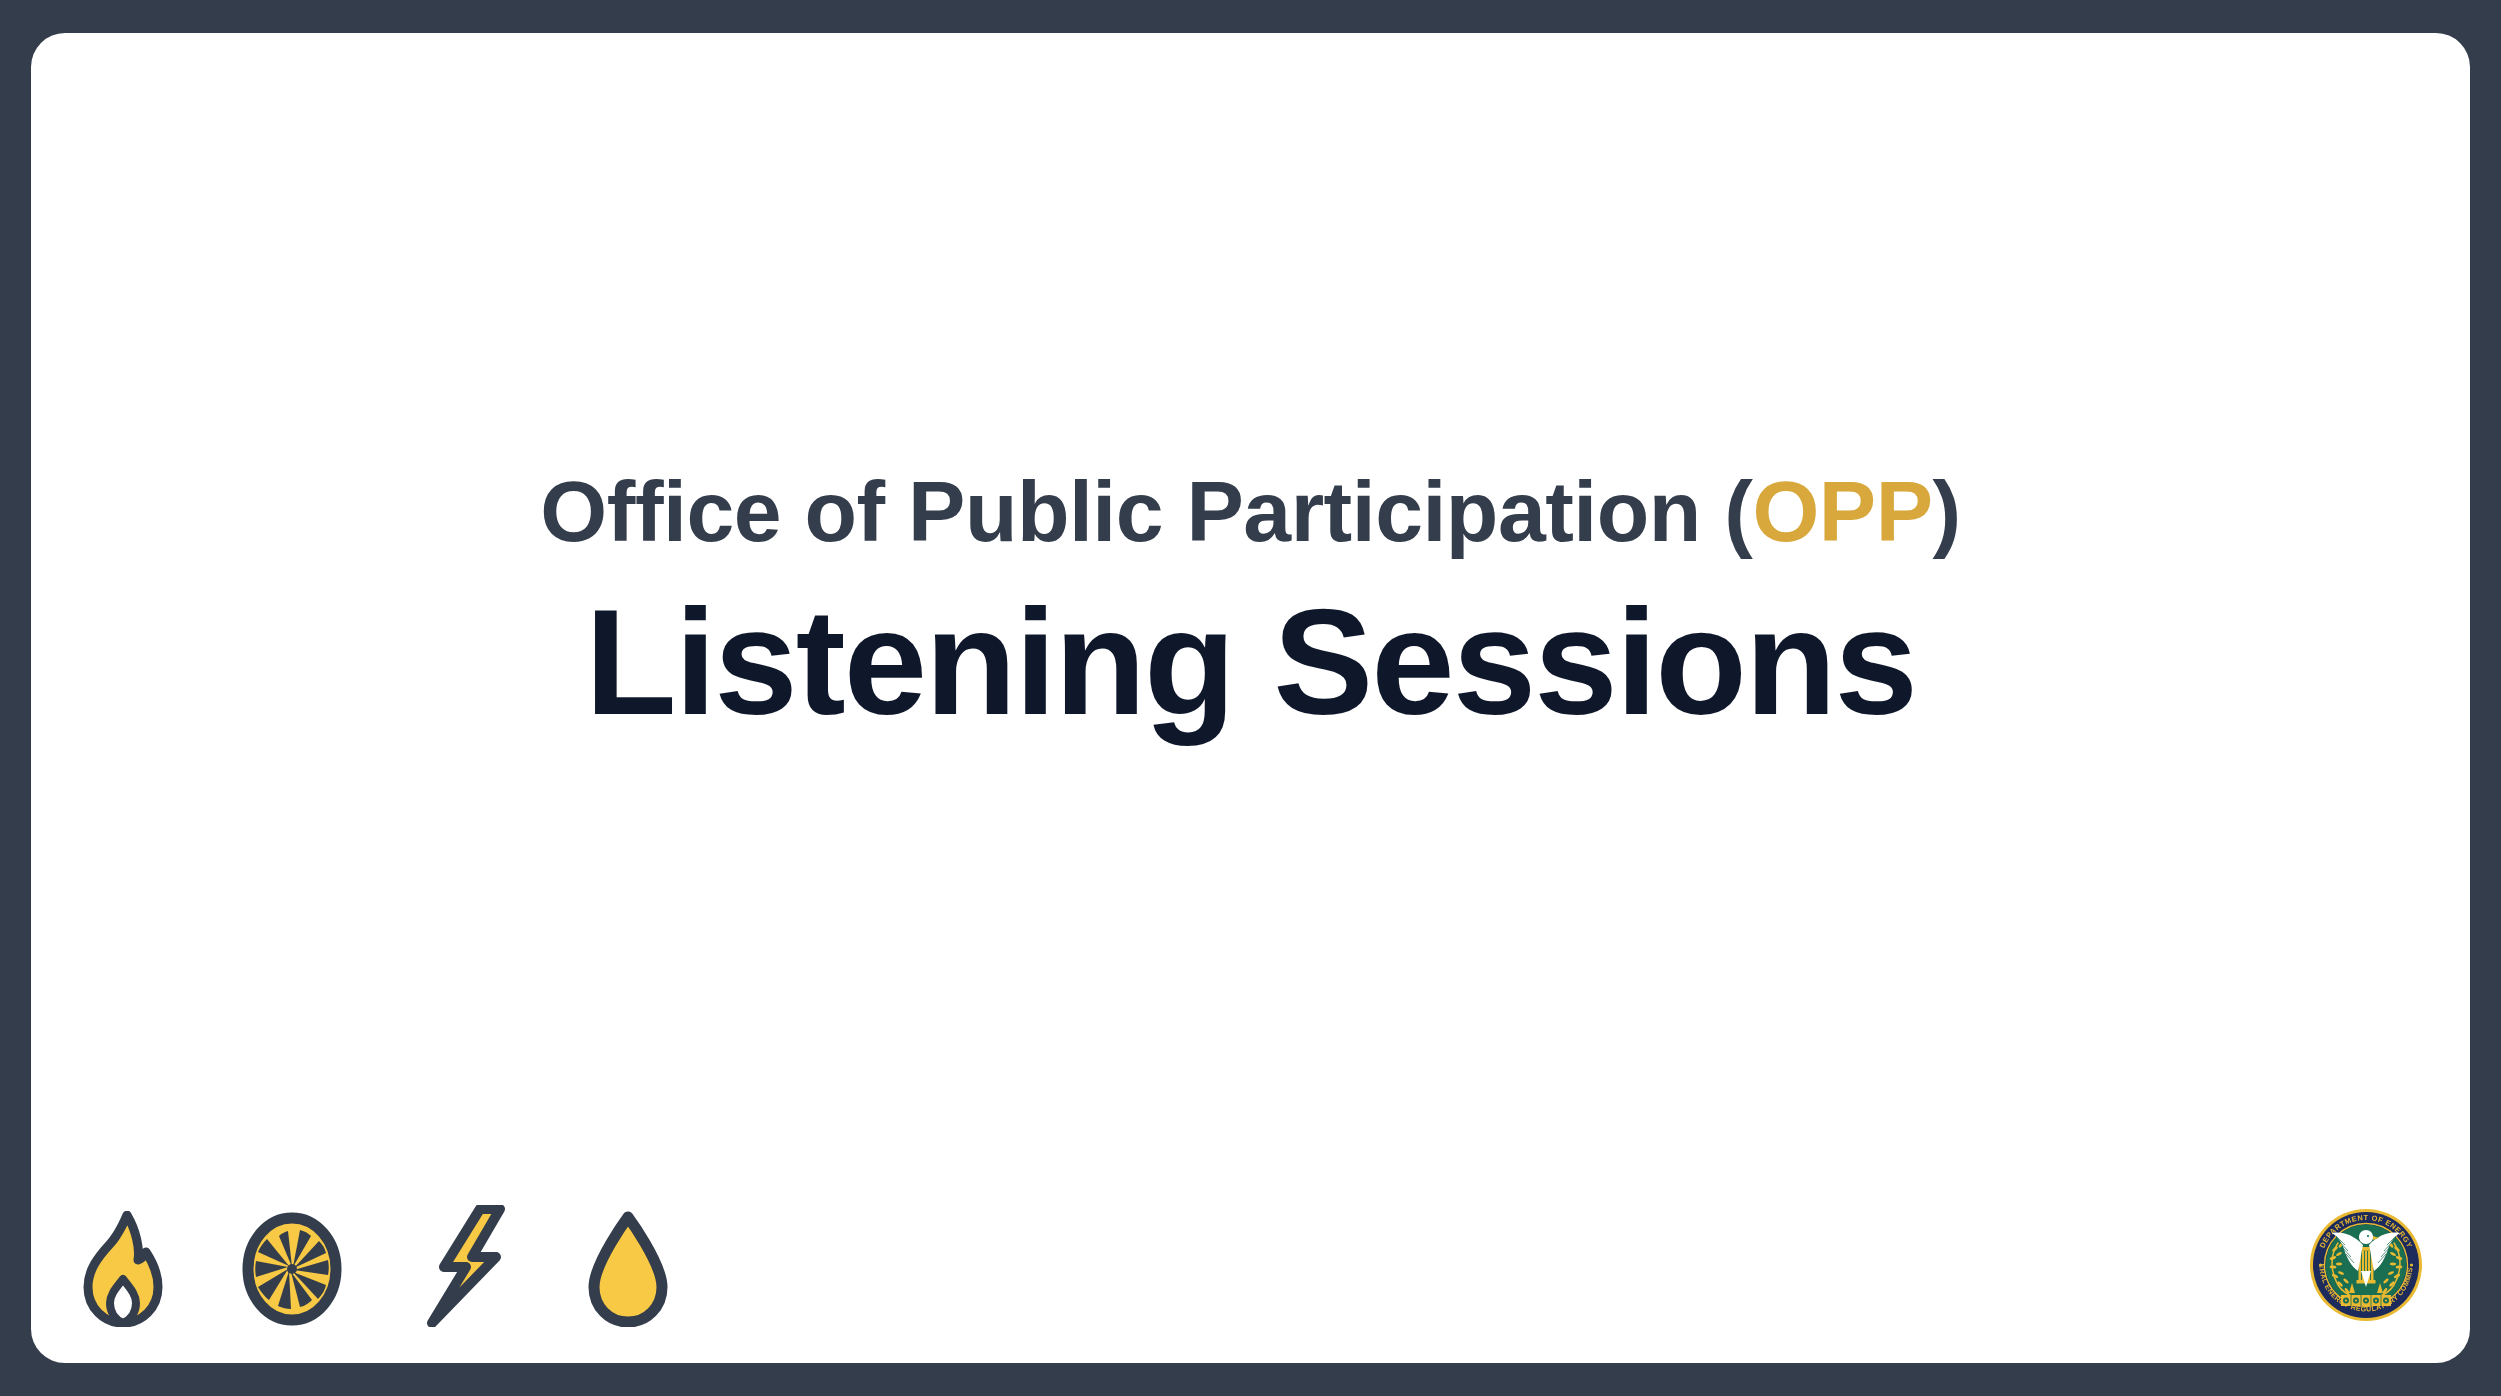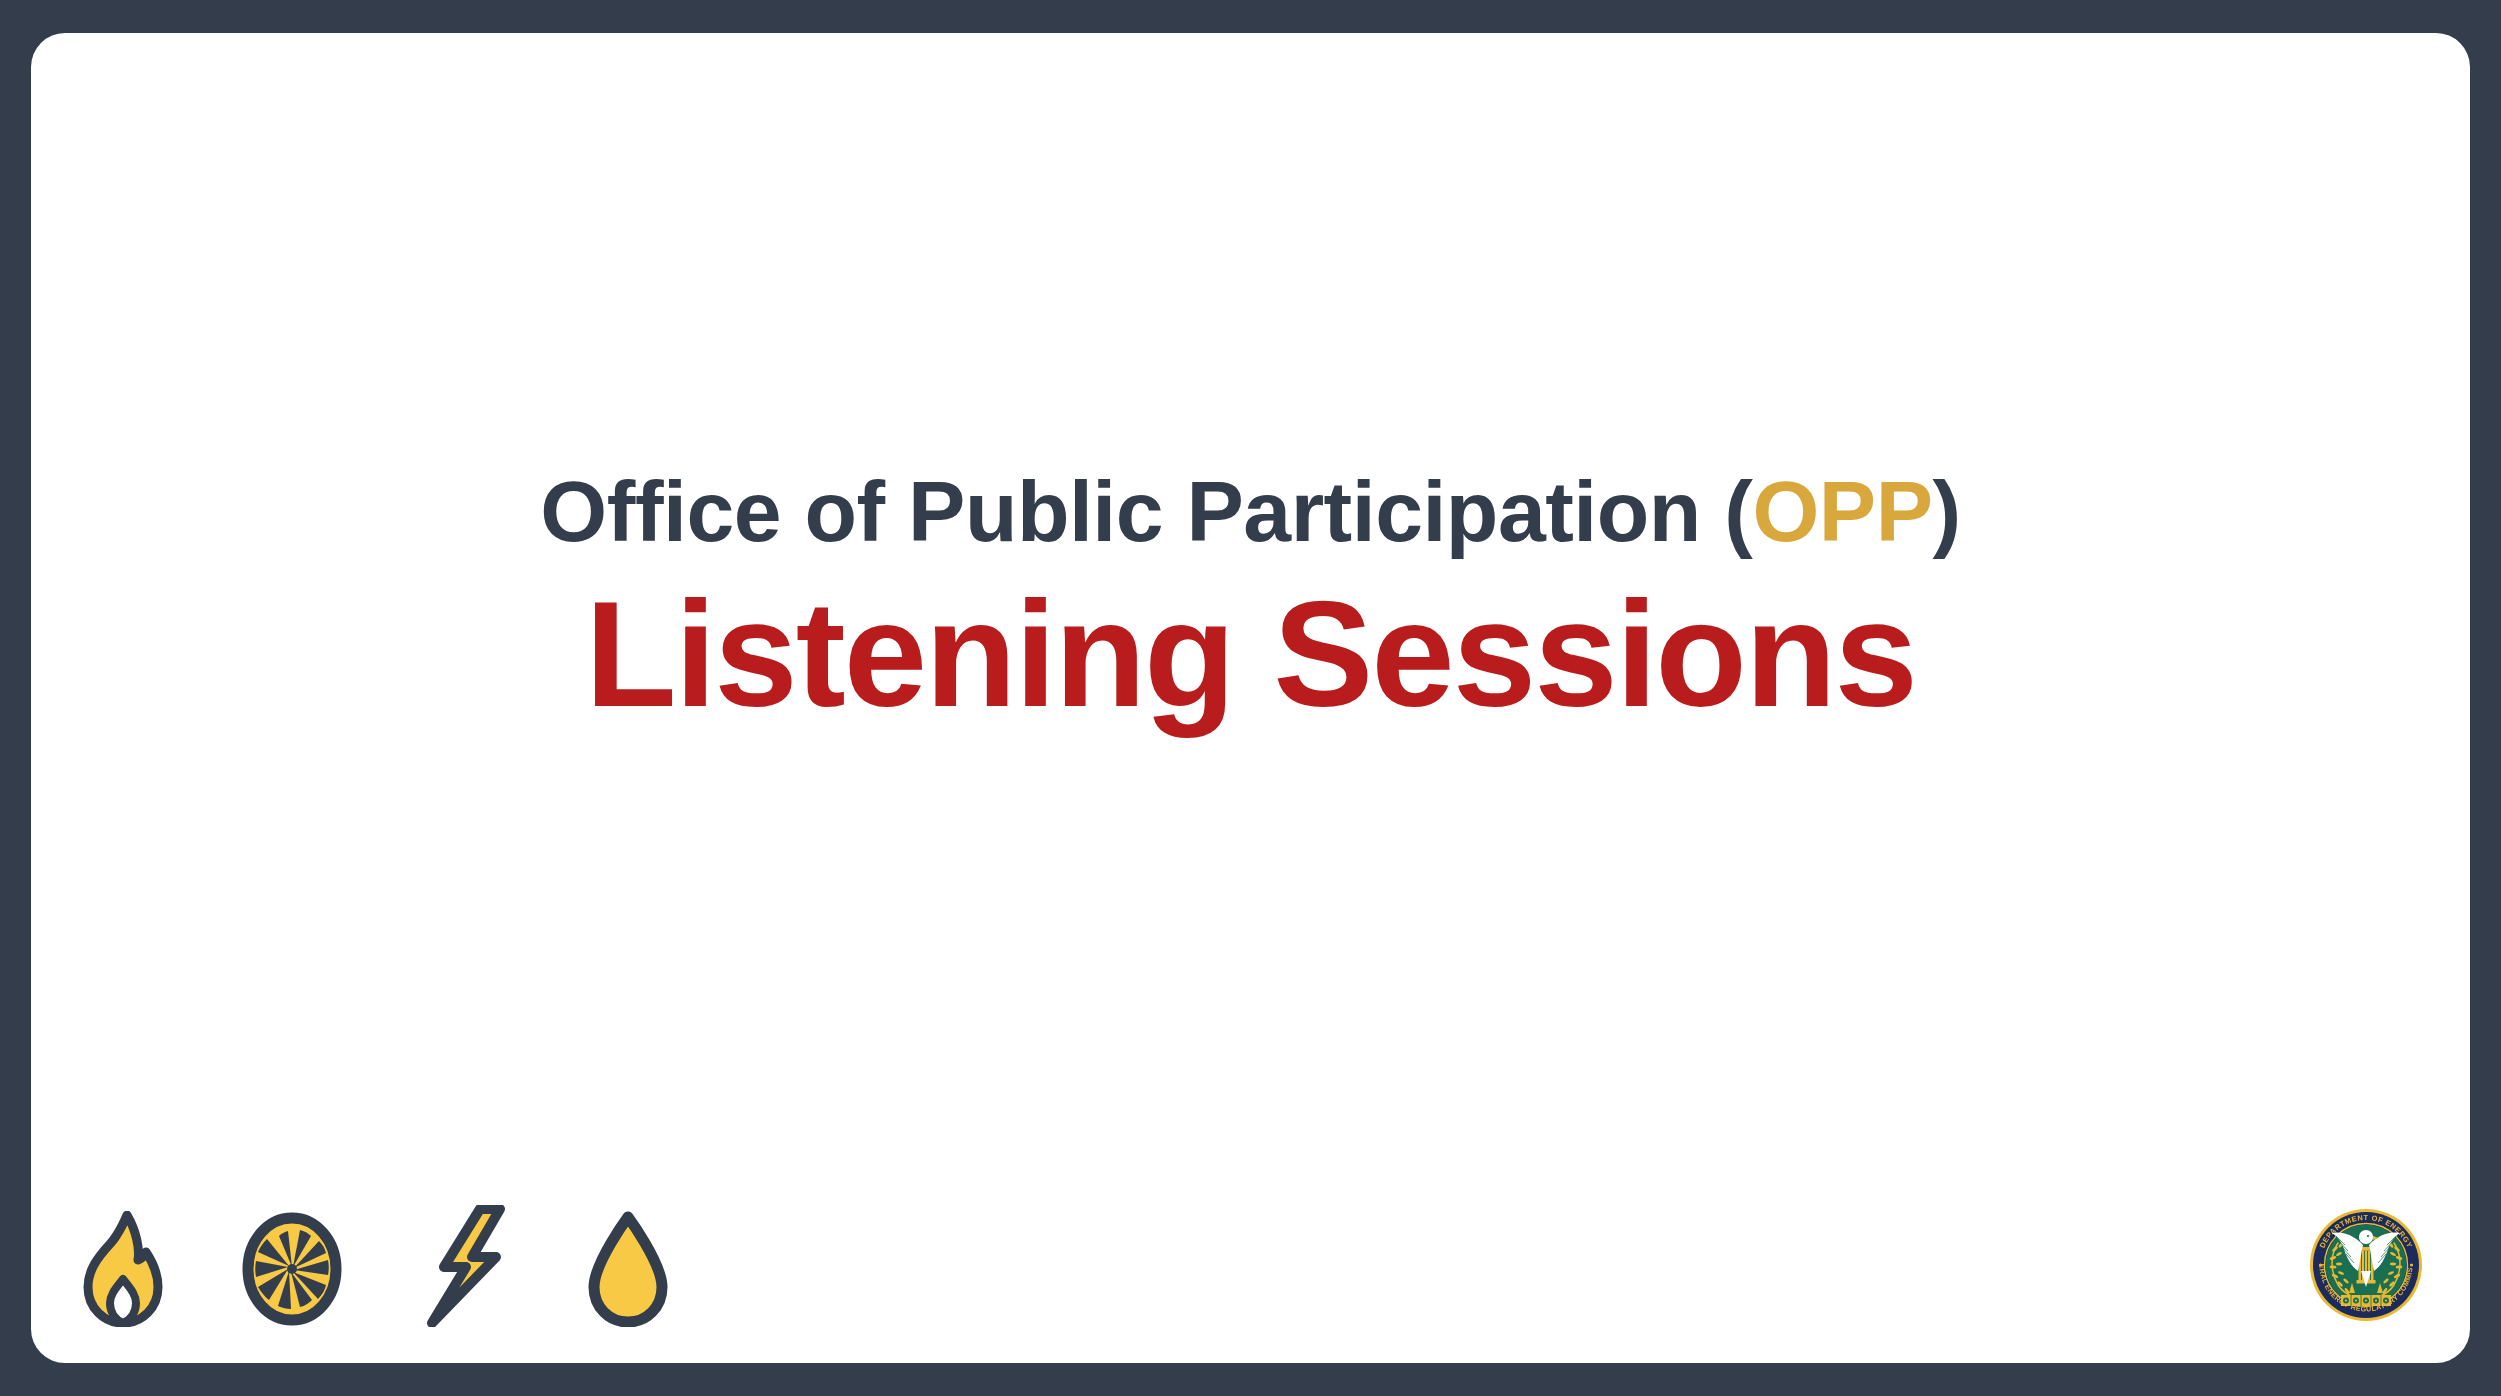--- a/index.html
+++ b/index.html
@@ -51,24 +51,24 @@
     letter-spacing: -0.5px;
     line-height: 1.12;
     white-space: nowrap;
   }
 
   #title-line-1 .opp-accent { color: #d8a83c; }
 
   #title-line-2 {
     font-size: 150px;
     font-weight: 700;
-    color: #b91c1c;
+    color: #0f172a;
     letter-spacing: -2px;
     line-height: 1.06;
-    margin-top: 16px;
+    margin-top: 24px;
     white-space: nowrap;
   }
 
   
   #icon-strip {
     position: absolute;
     left: 49px;
     bottom: 36px;
     display: flex;
     align-items: flex-end;

